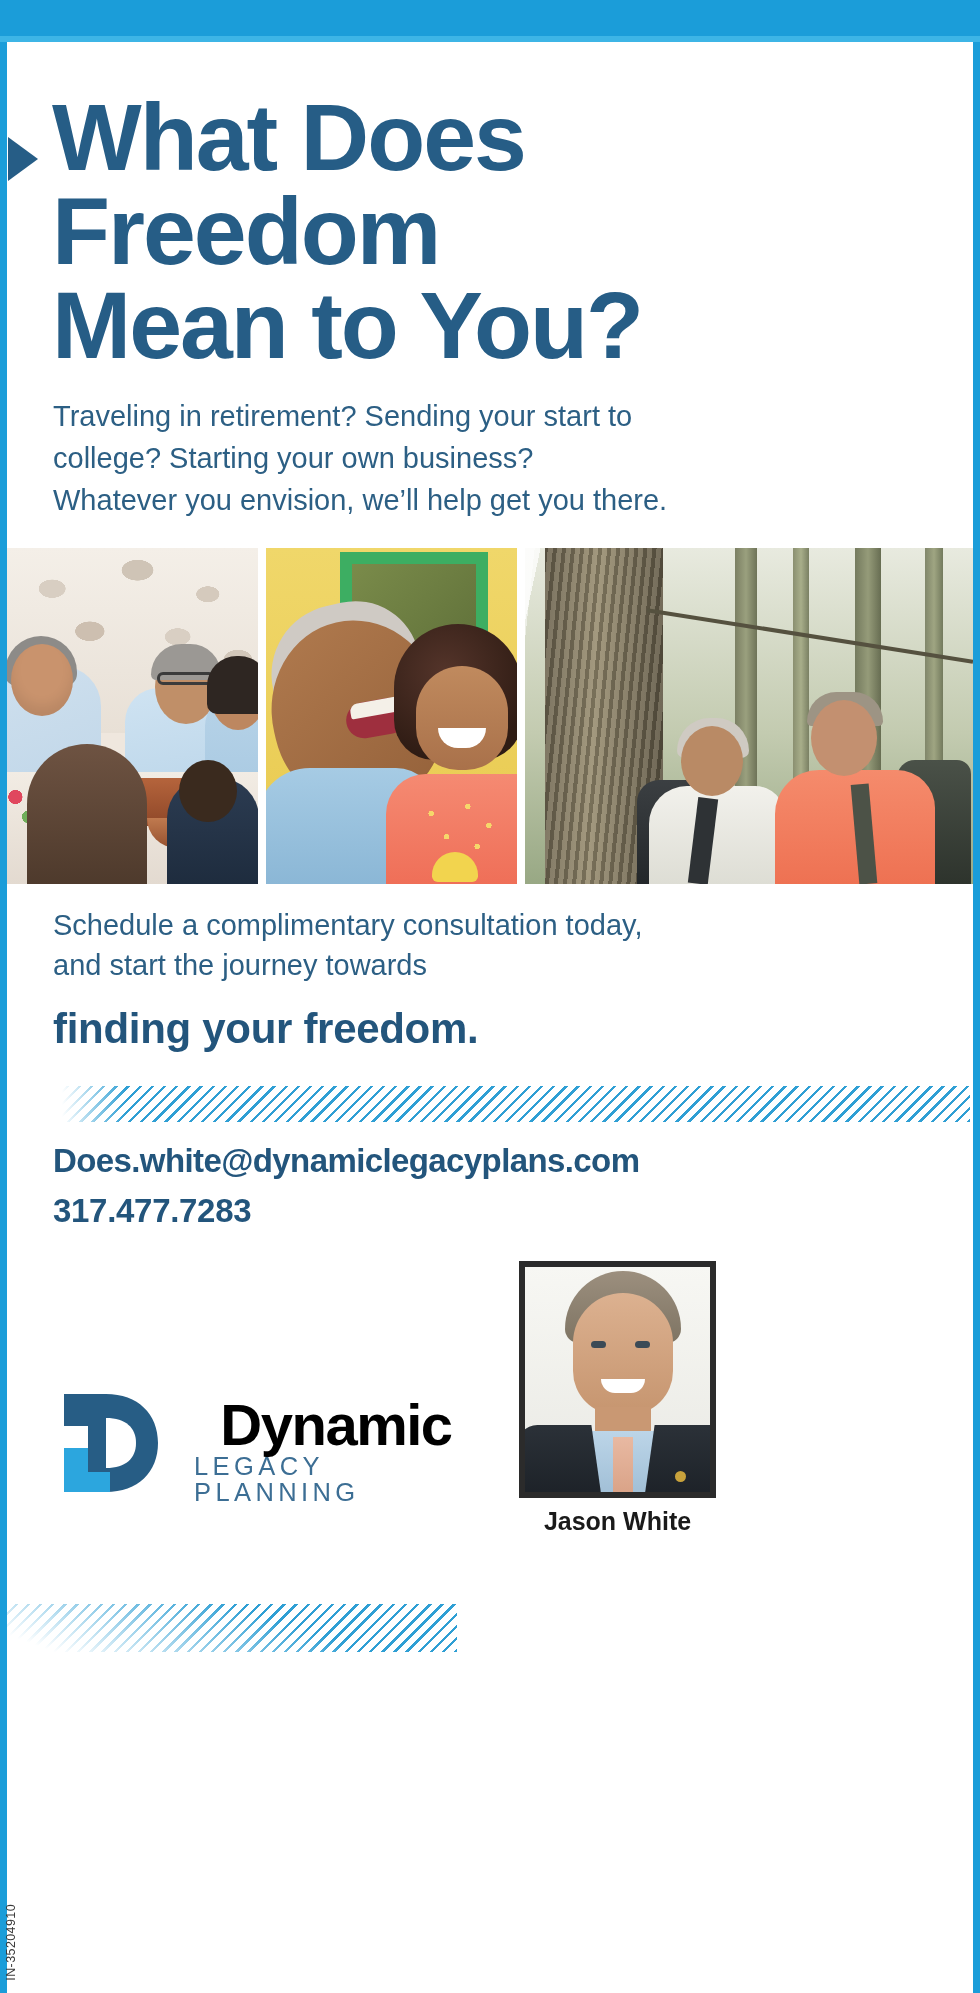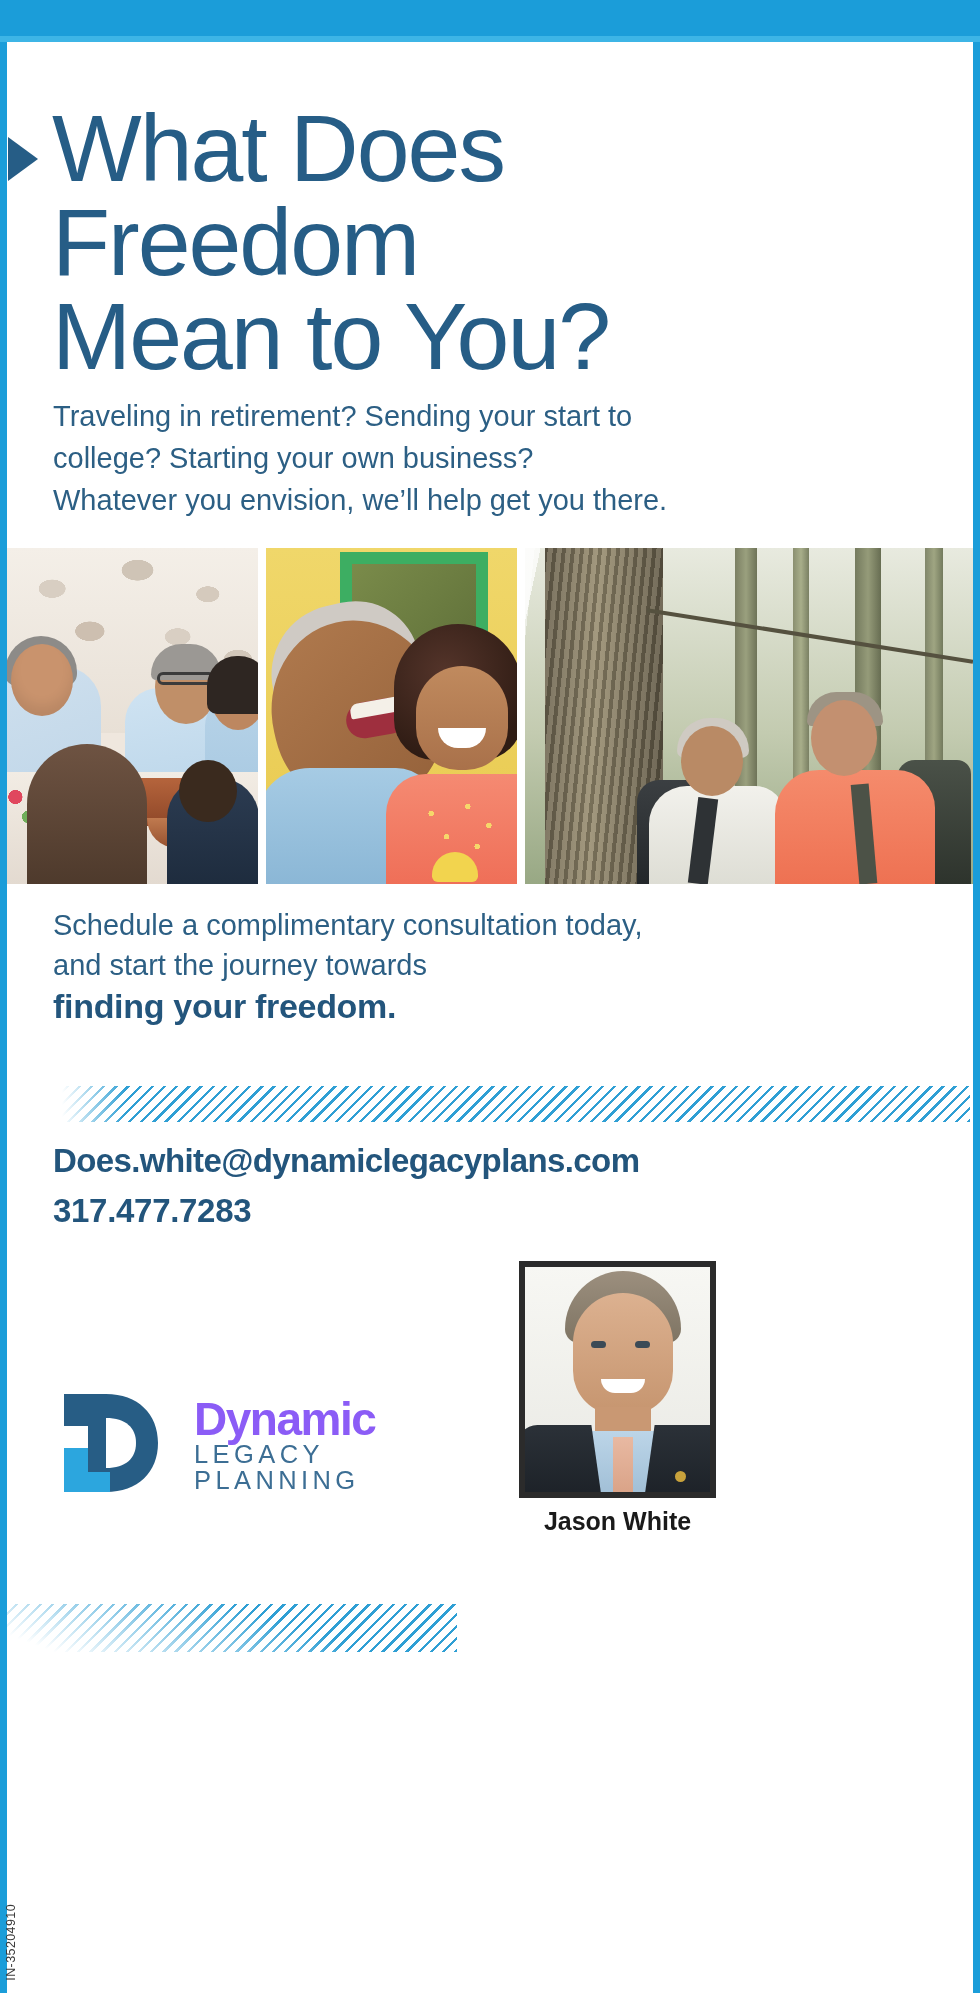--- a/index.html
+++ b/index.html
@@ -43,24 +43,24 @@
     width:900px;
   }
   .arrow-marker {
     position:absolute; left:8px; top:52px;
     width:0; height:0;
     border-top:22px solid transparent;
     border-bottom:22px solid transparent;
     border-left:30px solid #265d86;
   }
   .headline {
-    position:absolute; left:52px; top:16px;
+    position:absolute; left:52px; top:5px;
     width:820px;
     font-size:95px;
-    font-weight:normal;
+    font-weight:bold;
     line-height:0.99;
     letter-spacing:-2px;
     color:#265d86;
   }
   .headline .l { display:block; white-space:nowrap; }
 
   
   .intro {
     position:absolute; left:53px; top:395px;
     width:700px;
@@ -382,22 +382,22 @@
     position:absolute; left:53px; top:905px;
     width:760px;
   }
   .cta .line {
     display:block; white-space:nowrap;
     font-size:29px; line-height:1.38;
     color:#2c5f84; font-weight:400;
   }
   .cta .strong {
     display:block; white-space:nowrap;
-    font-size:34px; font-weight:bold;
-    color:#23557c; margin-top:2px;
+    font-size:42px; font-weight:bold;
+    color:#23557c; margin-top:20px;
     letter-spacing:-0.3px;
   }
 
   
   .hatch {
     position:absolute;
     background-image:repeating-linear-gradient(
         -45deg,
         #2f9fd4 0px, #2f9fd4 2.4px,
         rgba(255,255,255,0) 2.4px, rgba(255,255,255,0) 8.6px);
@@ -438,23 +438,24 @@
     width:420px; height:110px;
   }
   .logo-mark {
     position:absolute; left:0; top:0;
     width:106px; height:106px;
   }
   .logo-text {
     position:absolute; left:136px; top:6px;
   }
   .logo-name {
-    font-size:46px; font-weight:bold;
-    color:#8b5cf6; letter-spacing:-1.5px;
+    font-size:58px; font-weight:bold;
+    color:#000000; letter-spacing:-1.5px;
     line-height:1;
+    text-align:center;
   }
   .logo-sub {
     font-size:25.5px; font-weight:400;
     color:#3c6e94; letter-spacing:4.4px;
     line-height:1; 
   }
 
   
   .headshot-box {
     position:absolute; left:519px; top:1261px;

